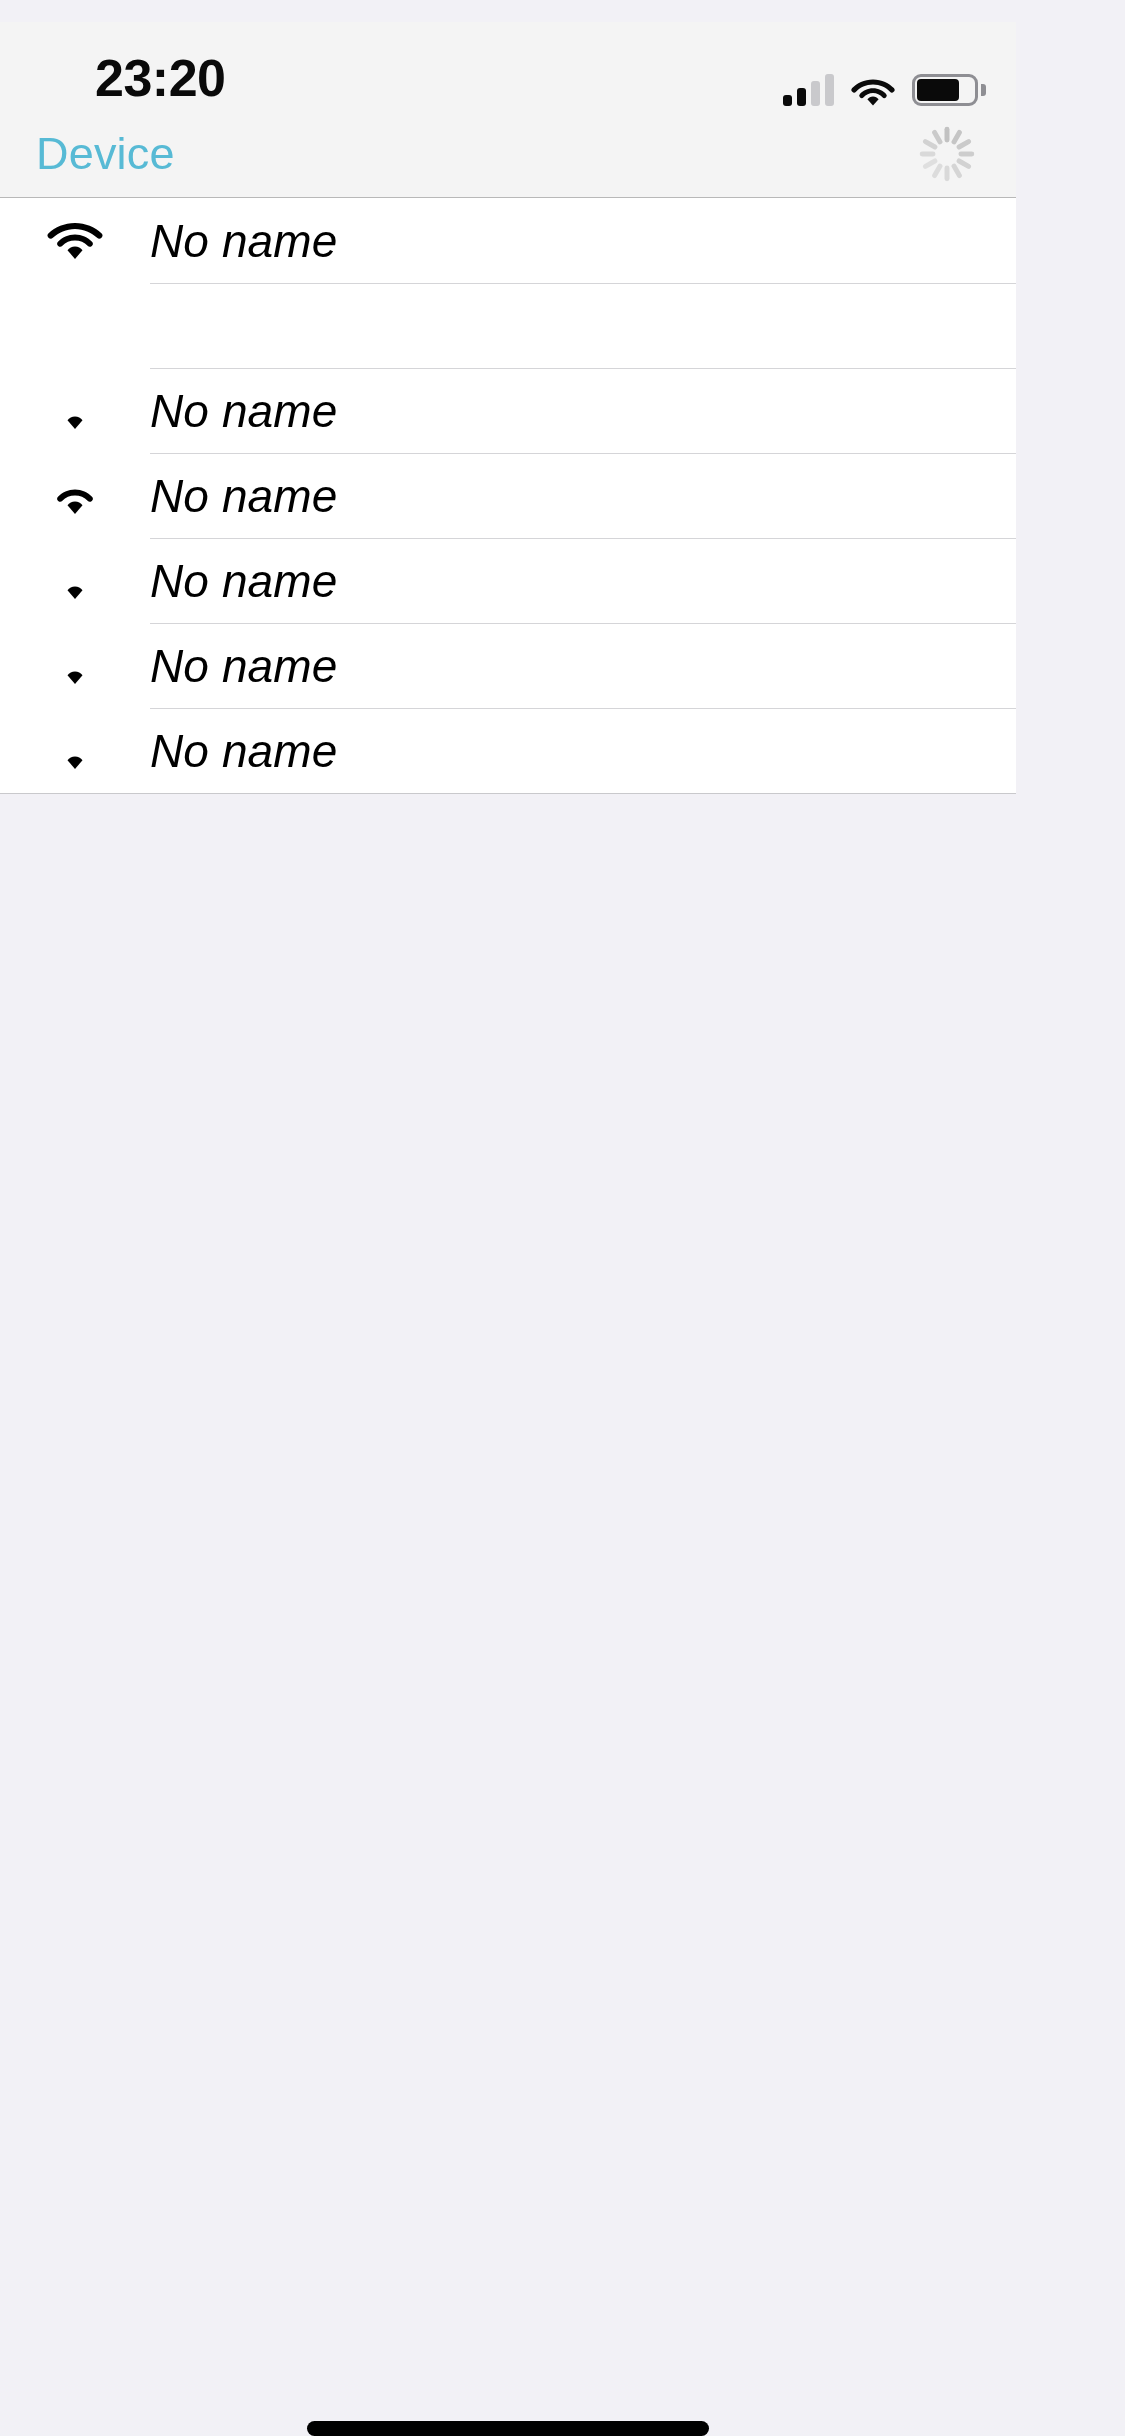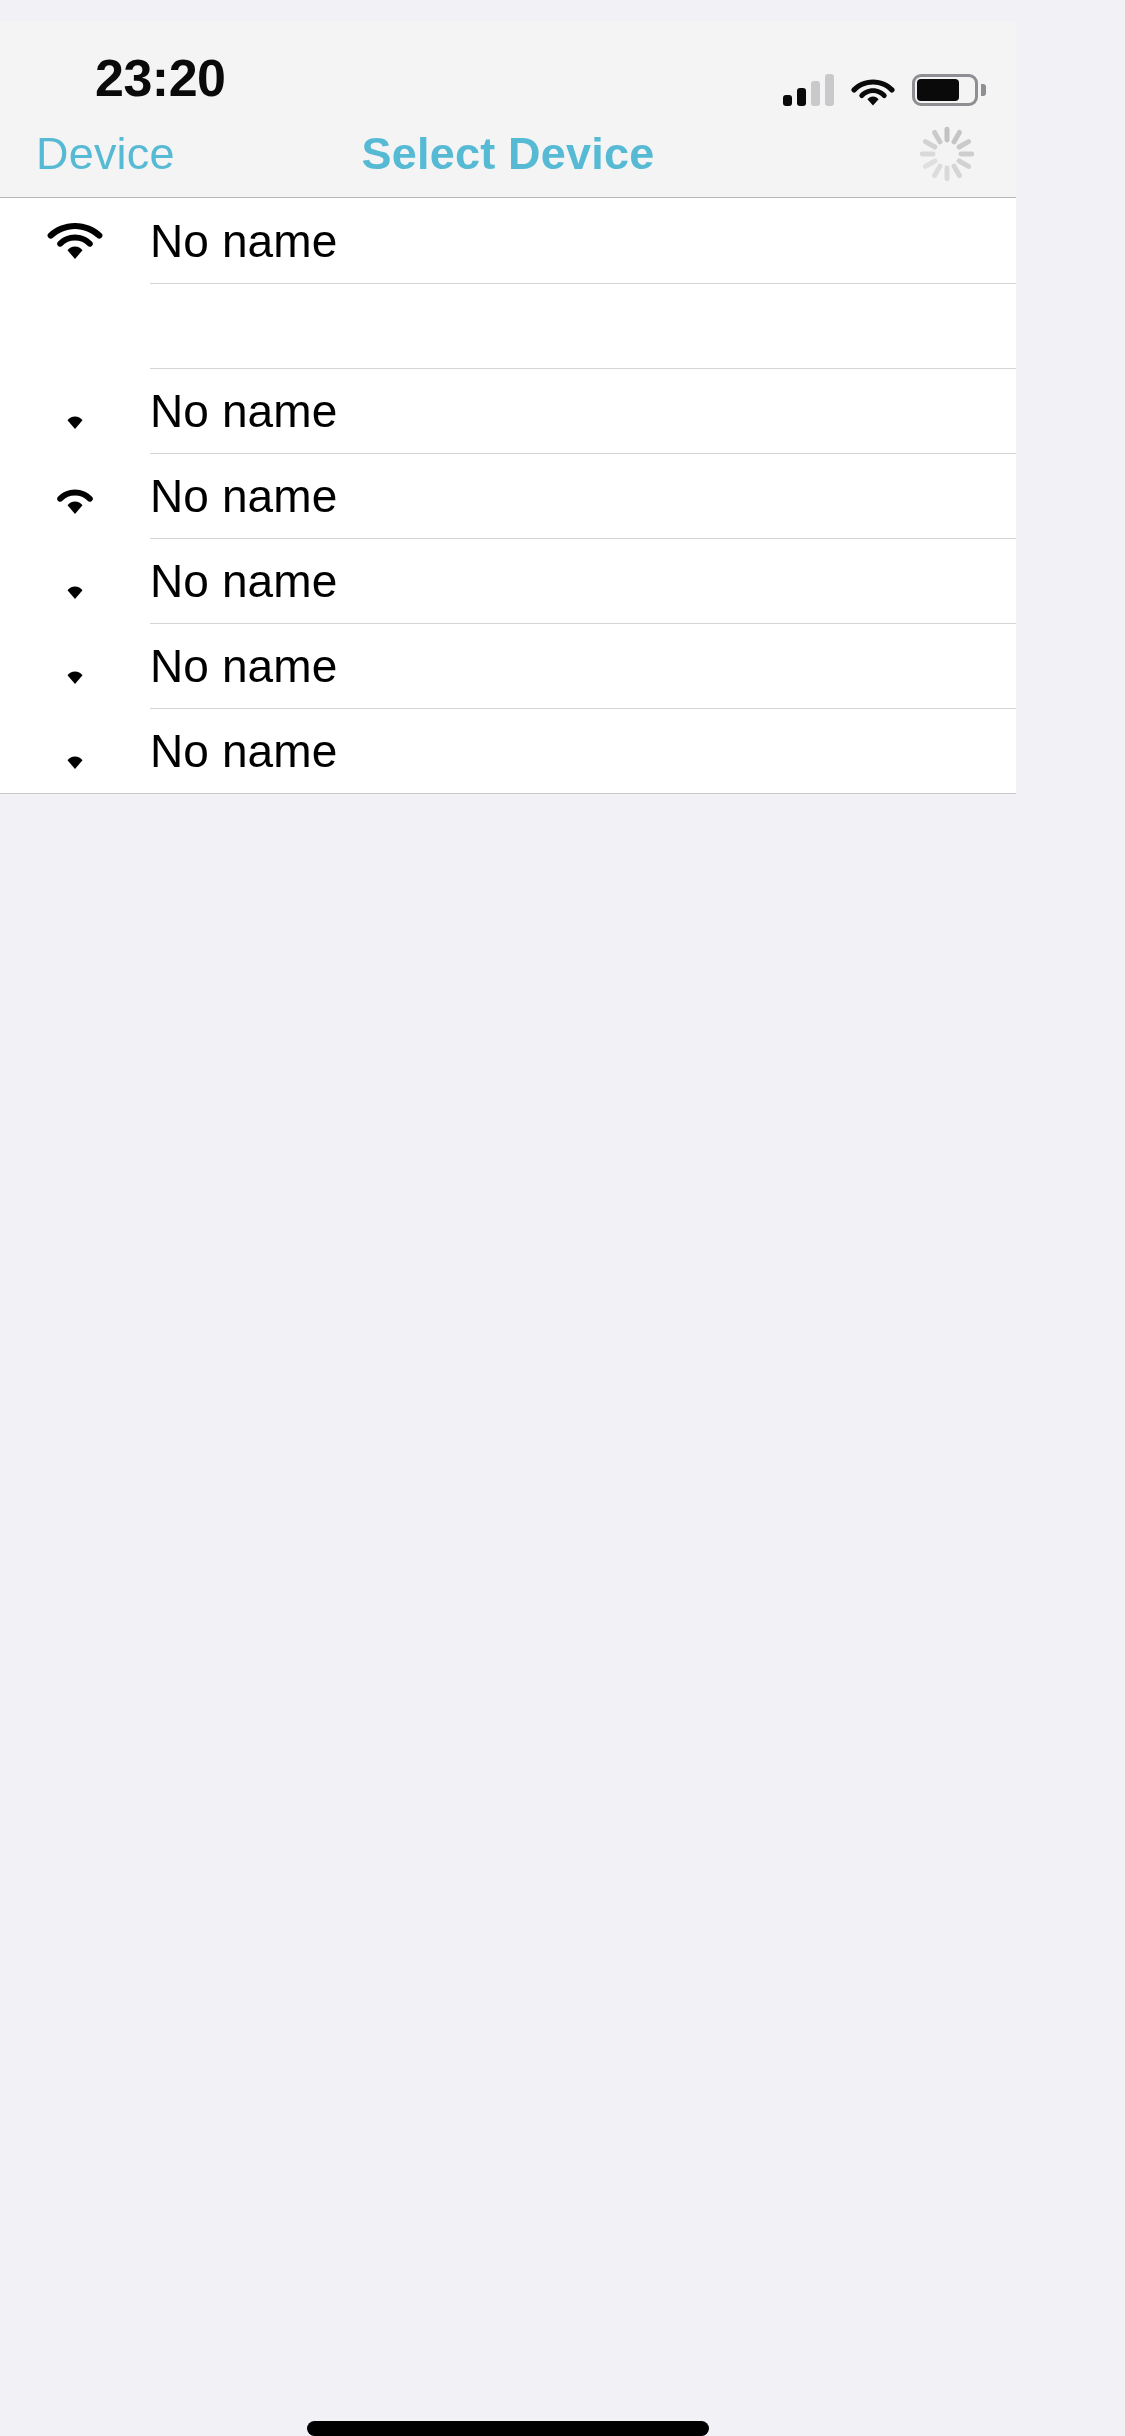--- a/index.html
+++ b/index.html
@@ -103,20 +103,21 @@
     position:absolute;
     right:38px;
     width:62px; height:62px;
   }
 
   
   .list {
     background:#FFFFFF;
     flex:0 0 auto;
     border-bottom:1px solid #C9C9CC;
+    font-style:italic;
   }
   .row {
     position:relative;
     height:85px;
     display:flex;
     align-items:center;
     background:#FFFFFF;
     cursor:pointer;
   }
   .row-icon {
@@ -181,21 +182,20 @@
         <div class="shell"></div>
         <div class="fill"></div>
         <div class="cap"></div>
       </div>
     </div>
   </div>
 
   <div class="navbar">
     <div class="navbar-inner">
       <button class="nav-cancel">Device</button>
-      <div class="nav-title">Select Device</div>
       <svg class="nav-spinner" viewBox="0 0 40 40">
         <g stroke="#C2C2C2" stroke-width="3.2" stroke-linecap="round">
           <line x1="20" y1="4" x2="20" y2="11" opacity="1.00"></line>
           <line x1="28" y1="6.1" x2="24.5" y2="12.2" opacity="0.92"></line>
           <line x1="33.9" y1="12" x2="27.8" y2="15.5" opacity="0.84"></line>
           <line x1="36" y1="20" x2="29" y2="20" opacity="0.76"></line>
           <line x1="33.9" y1="28" x2="27.8" y2="24.5" opacity="0.68"></line>
           <line x1="28" y1="33.9" x2="24.5" y2="27.8" opacity="0.60"></line>
           <line x1="20" y1="36" x2="20" y2="29" opacity="0.52"></line>
           <line x1="12" y1="33.9" x2="15.5" y2="27.8" opacity="0.46"></line>

